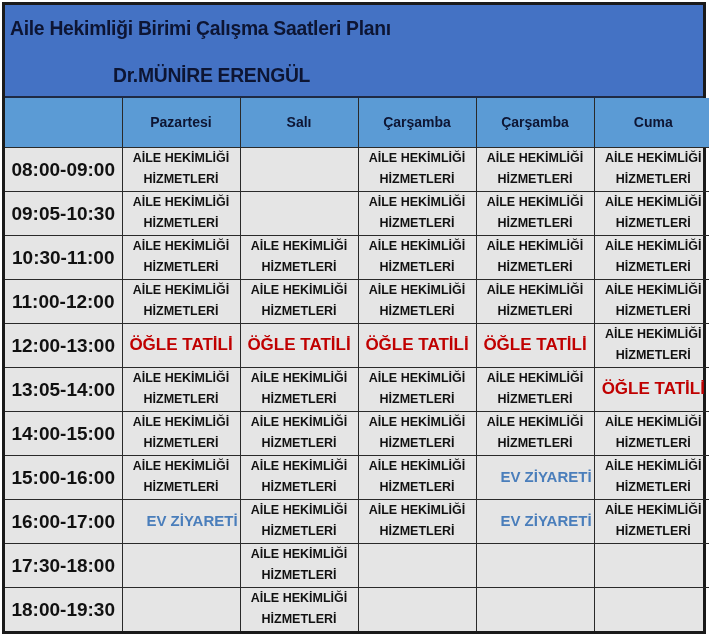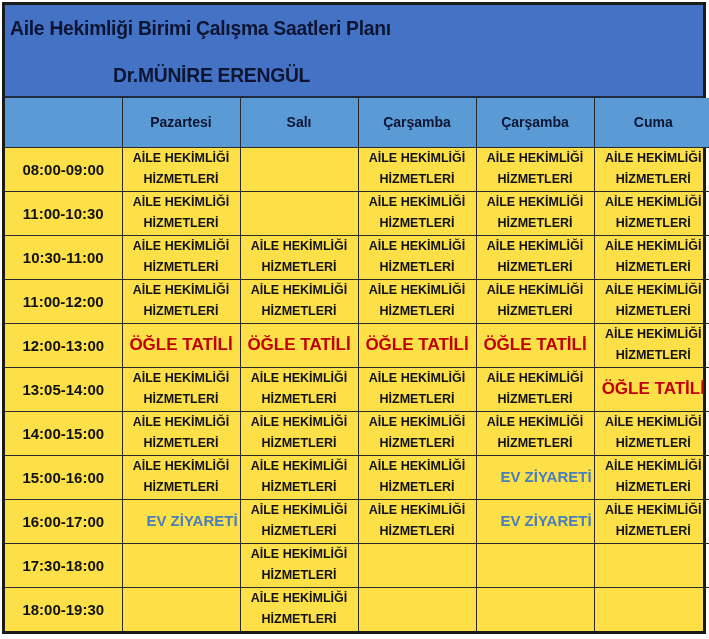--- a/index.html
+++ b/index.html
@@ -1,35 +1,35 @@
 <!DOCTYPE html>
 <html><head>
 <meta charset="utf-8">
 <style>
   html, body { margin: 0; padding: 0; background: #ffffff; }
   body { width: 709px; height: 639px; position: relative; overflow: hidden;
          font-family: "Liberation Sans", "DejaVu Sans", sans-serif; }
   .sheet { position: absolute; left: 2px; top: 2px; width: 704px; height: 632px;
-           border: 3px solid #1a1a1a; box-sizing: border-box; background: #fde047; }
+           border: 3px solid #1a1a1a; box-sizing: border-box; background: #e5e5e5; }
   .title-band { position: absolute; left: 0; top: 0; right: 0; height: 93px;
                 background: #4472c4; border-bottom: 2px solid #1f2a44; box-sizing: border-box; }
   .title { position: absolute; left: 5px; top: 11px; font-size: 21px; font-weight: bold;
            color: #0d1533; letter-spacing: -0.3px; transform: scaleX(0.92); transform-origin: left; white-space: nowrap; }
   .doctor { position: absolute; left: 108px; top: 58px; font-size: 21px; font-weight: bold;
             color: #0d1533; letter-spacing: -0.3px; transform: scaleX(0.92); transform-origin: left; white-space: nowrap; }
   table.grid { position: absolute; left: 0; top: 93px; width: 698px; border-collapse: collapse; table-layout: fixed; }
   table.grid td, table.grid th { border: 1.5px solid #2a2a2a; text-align: center; vertical-align: middle;
                                  padding: 0; box-sizing: border-box; }
   table.grid tr:first-child th { border-top: none; }
   table.grid th:first-child, table.grid td:first-child { border-left: none; }
   table.grid th:last-child, table.grid td:last-child { border-right: none; }
   table.grid tr:last-child td { border-bottom: none; }
   thead th { background: #5b9bd5; height: 49px; font-size: 14px; font-weight: bold; color: #0d1533; }
   tbody td { height: 44px; font-size: 12.5px; font-weight: bold; color: #111; line-height: 21px; }
-  td.time { font-size: 15px; color: #111; }
+  td.time { font-size: 19px; color: #111; }
   .activity-ogle { color: #c00000; font-size: 17px; }
   .activity-ev { color: #4a7ebb; font-size: 15px; padding-left: 22px; }
   col.c0 { width: 117px; } col.cd { width: 118px; }
 </style>
 </head>
 <body>
 
 <div class="sheet">
   <div class="title-band">
     <div class="title">Aile Hekimliği Birimi Çalışma Saatleri Planı</div>
@@ -69,21 +69,21 @@
           <td>
             <div>AİLE HEKİMLİĞİ</div>
             <div>HİZMETLERİ</div>
           </td>
           <td>
             <div>AİLE HEKİMLİĞİ</div>
             <div>HİZMETLERİ</div>
           </td>
         </tr>
         <tr>
-          <td class="time">11:00-10:30</td>
+          <td class="time">09:05-10:30</td>
           <td>
             <div>AİLE HEKİMLİĞİ</div>
             <div>HİZMETLERİ</div>
           </td>
           <td></td>
           <td>
             <div>AİLE HEKİMLİĞİ</div>
             <div>HİZMETLERİ</div>
           </td>
           <td>

